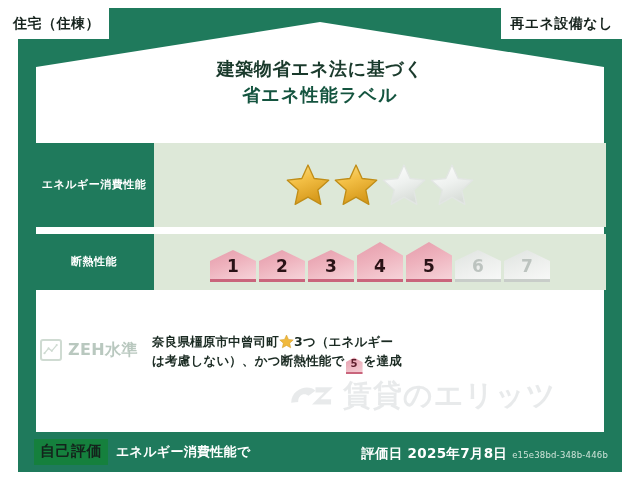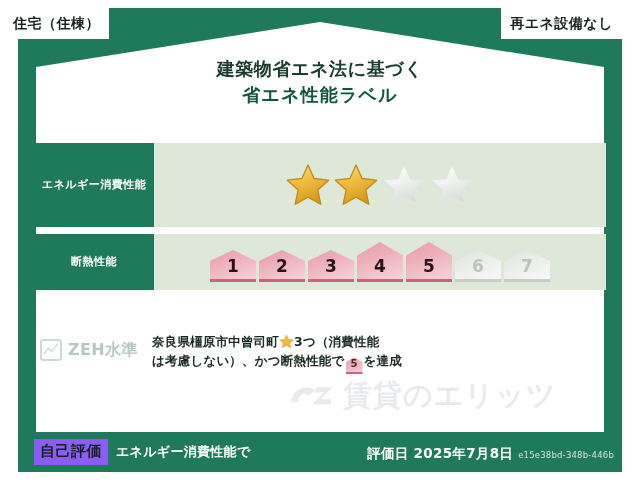--- a/index.html
+++ b/index.html
@@ -257,40 +257,40 @@
     top: 432px;
     width: 604px;
     height: 40px;
     background: #1f7a5c;
     display: flex;
     align-items: center;
     z-index: 7;
   }
   .self-eval {
     margin-left: 16px;
-    background: #8b5cf6;
+    background: #15803d;
     color: #14231c;
     font-weight: bold;
     font-size: 15px;
     line-height: 1;
     padding: 5px 6px 6px 6px;
     letter-spacing: 0.5px;
     white-space: nowrap;
   }
   .address {
     margin-left: 8px;
     color: #ffffff;
     font-size: 13px;
     font-weight: bold;
     letter-spacing: 0.3px;
     white-space: nowrap;
   }
   .bottom-right {
     margin-left: auto;
-    margin-right: 8px;
+    margin-right: 14px;
     text-align: right;
     color: #ffffff;
   }
   .eval-date {
     font-size: 13.5px;
     font-weight: bold;
     line-height: 1.15;
     letter-spacing: 0.3px;
     white-space: nowrap;
   }
@@ -424,21 +424,21 @@
         </svg>
       </span>
       <span class="zeh-text">ZEH水準</span>
     </div>
 
     <div class="desc-text">
       <span>奈良県橿原市中曾司町</span><span class="inline-star">
         <svg viewBox="0 0 24 24" width="15" height="15" aria-hidden="true">
           <polygon points="12,1.6 15.2,8.6 22.8,9.5 17.1,14.6 18.7,22.1 12,18.3 5.3,22.1 6.9,14.6 1.2,9.5 8.8,8.6" fill="#f0b93d" stroke="#d09a22" stroke-width="0.8"></polygon>
         </svg>
-      </span><span>3つ（消費性能</span><br>
+      </span><span>3つ（エネルギー</span><br>
       <span>は考慮しない）、かつ断熱性能で</span><span class="inline-chip">5</span><span>を達成</span>
     </div>
   </div>
 
   <div class="watermark">
     <span class="wm-mark">
       <svg viewBox="0 0 60 38" width="52" height="34" aria-hidden="true">
         <path d="M6 28 C6 12, 26 6, 34 14 L26 20 C22 16, 14 18, 14 27 Z" fill="#9aa3a8"></path>
         <path d="M30 30 L52 30 L52 24 L40 24 L54 10 L34 10 L34 16 L44 16 Z" fill="#9aa3a8"></path>
       </svg>

